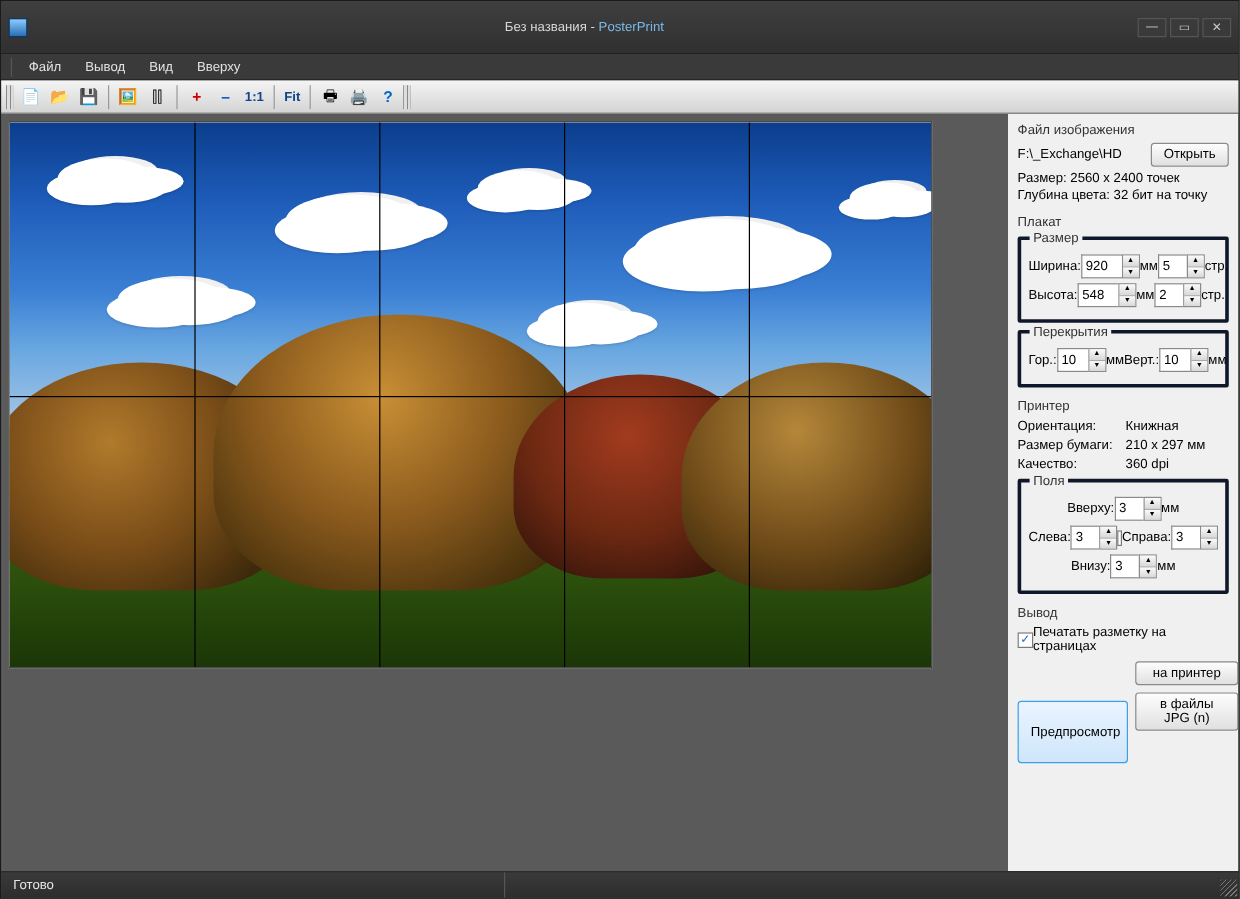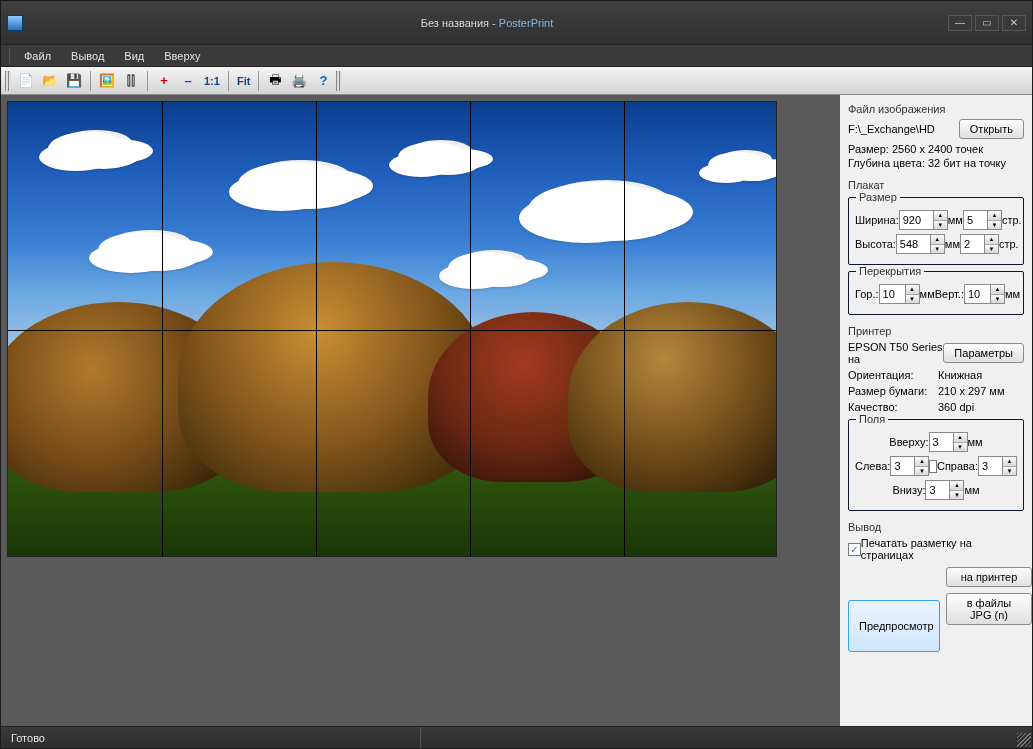--- a/index.html
+++ b/index.html
@@ -23,21 +23,21 @@
   .canvas { width:770px; height:456px; background:#fff; border:1px solid #222; position:relative; overflow:hidden;}
   .canvas .sky { position:absolute; inset:0; height:56%; background: linear-gradient(to bottom,#0b3d8c 0%,#1d5bb8 25%,#3a7fd4 55%,#6aa8e1 75%,#a8c7e6 100%); }
   .canvas .ground { position:absolute; left:0;right:0;bottom:0; height:44%; background: linear-gradient(to bottom,#5a7a2a 0%,#3e6413 30%,#284b0b 70%,#1b3607 100%); }
   .cloud { position:absolute; background:#fff; border-radius:50%; box-shadow: 15px 5px 0 -2px #fff, -12px 8px 0 -3px #fff, 30px 2px 0 -5px #fff, 8px -6px 0 -4px #f0f0f0; filter: drop-shadow(0 1px 1px rgba(0,0,0,.15));}
   .bush { position:absolute; border-radius:50% 50% 35% 35%; }
   .grid-v { position:absolute; top:0; bottom:0; width:1px; background:#000; }
   .grid-h { position:absolute; left:0; right:0; height:1px; background:#000; }
   .side { width:192px; background:#f0f0f0; padding:8px 8px; overflow-y:auto;}
   .section { margin-bottom:10px; }
   .section-hdr { font-size:11px; color:#333; margin-bottom:4px; }
-  .groupbox { border:1px solid #0f172a; border-radius:2px; padding:8px 6px 6px; position:relative; margin-top:6px;}
+  .groupbox { border:3px solid #0f172a; border-radius:2px; padding:8px 6px 6px; position:relative; margin-top:6px;}
   .groupbox > .gtitle { position:absolute; top:-7px; left:7px; background:#f0f0f0; padding:0 3px; font-size:11px; color:#333;}
   .row { display:flex; align-items:center; gap:0; margin:4px 0; }
   .lbl { font-size:11px; color:#000; }
   .btn { background:linear-gradient(#fdfdfd,#e0e0e0); border:1px solid #8a8a8a; border-radius:3px; padding:3px 10px; cursor:pointer; font-size:11px; color:#000;}
   .btn.wide{min-width:86px;text-align:center;}
   .btn.selected{border:1px solid #3aa0e8; background:linear-gradient(#eaf4ff,#cfe6fb);}
   .spin { display:inline-flex; align-items:stretch; height:20px;}
   .spin input { width:34px; border:1px solid #8a8a8a; border-right:none; padding:0 3px; font-size:11px; text-align:left; height:20px;}
   .spin .sparrows { display:flex; flex-direction:column; width:15px; border:1px solid #8a8a8a;}
   .spin .sparrows div{flex:1;background:linear-gradient(#fafafa,#d8d8d8);display:flex;align-items:center;justify-content:center;font-size:6px;cursor:pointer;border-bottom:1px solid #aaa;}
@@ -205,25 +205,20 @@
                 </div>
               </div>
             <span class="lbl">мм</span>
           </div>
         </div>
       </div>
 
       <div class="section">
         <div class="section-hdr">Принтер</div>
         <div class="row">
-          <span class="small">EPSON T50 Series на</span>
-          <div class="flex-spacer"></div>
-          <button class="btn">Параметры</button>
-        </div>
-        <div class="row">
             <span class="lbl" style="width:90px">Ориентация:</span>
             <span class="small">Книжная</span>
           </div>
         <div class="row">
             <span class="lbl" style="width:90px">Размер бумаги:</span>
             <span class="small">210 x 297 мм</span>
           </div>
         <div class="row">
             <span class="lbl" style="width:90px">Качество:</span>
             <span class="small">360 dpi</span>

